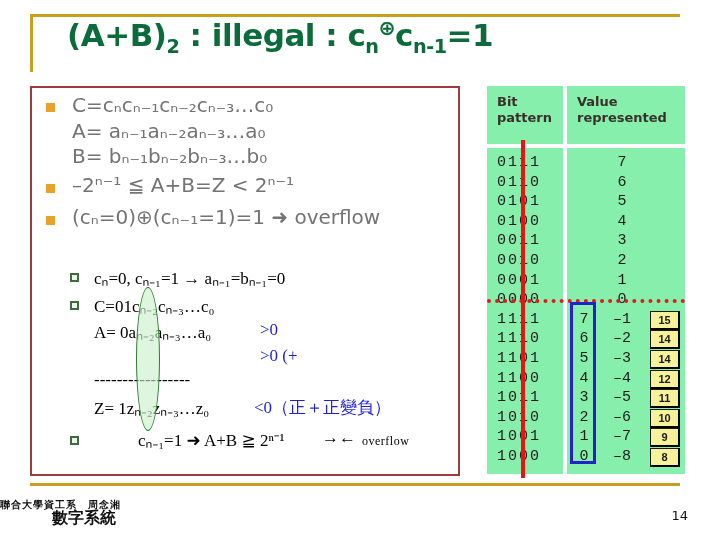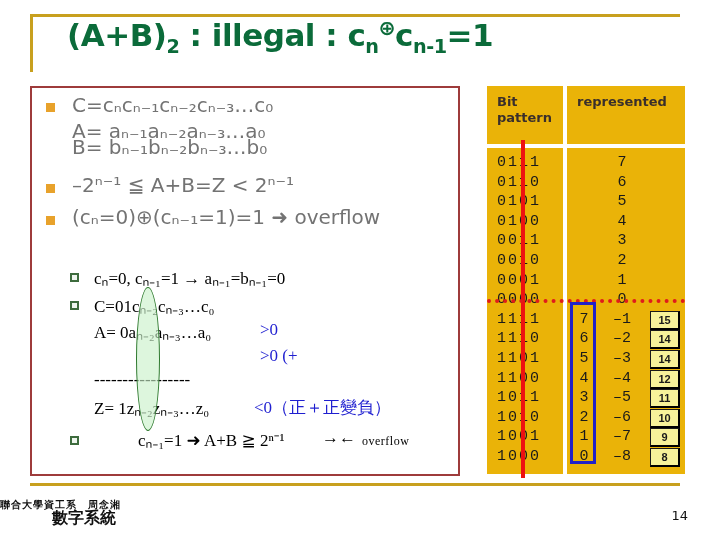--- a/index.html
+++ b/index.html
@@ -116,21 +116,21 @@
     pointer-events: none;
   }
 
   
   #bit-table {
     position: absolute;
     left: 487px;
     top: 86px;
     width: 198px;
     height: 388px;
-    background: #eab308;
+    background: #86efac;
     box-sizing: border-box;
   }
   #th-row {
     position: absolute;
     left: 0; top: 0;
     width: 198px; height: 58px;
   }
   .th-cell {
     position: absolute;
     top: 0;
@@ -283,21 +283,21 @@
   <div id="slide-title">
     <span>(A+B)</span><sub>2</sub><span> : illegal : c</span><sub>n</sub><span class="op">⊕</span><span>c</span><sub>n-1</sub><span>=1</span>
   </div>
 </div>
 
 <div id="content-box">
 
   <div class="bullet1" style="top:15px"></div>
   <div class="lvl1" style="left:40px; top:5px">C=cₙcₙ₋₁cₙ₋₂cₙ₋₃…c₀</div>
   <div class="lvl1" style="left:40px; top:31px">A=   aₙ₋₁aₙ₋₂aₙ₋₃…a₀</div>
-  <div class="lvl1" style="left:40px; top:47px">B=   bₙ₋₁bₙ₋₂bₙ₋₃…b₀</div>
+  <div class="lvl1" style="left:40px; top:56px">B=   bₙ₋₁bₙ₋₂bₙ₋₃…b₀</div>
 
   <div class="bullet1" style="top:96px"></div>
   <div class="lvl1" style="left:40px; top:85px">–2ⁿ⁻¹ ≦ A+B=Z &lt; 2ⁿ⁻¹</div>
 
   <div class="bullet1" style="top:128px"></div>
   <div class="lvl1" style="left:40px; top:117px">(cₙ=0)⊕(cₙ₋₁=1)=1 ➜ overflow</div>
 
   <div class="bullet2" style="top:185px"></div>
   <div class="lvl2" style="left:62px; top:178px">cₙ=0, cₙ₋₁=1 → aₙ₋₁=bₙ₋₁=0</div>
 
@@ -322,20 +322,21 @@
 
 <div id="green-oval"></div>
 
 <div id="bit-table">
   <div id="th-row">
     <div class="th-cell" id="th-bit">
       <div>Bit</div>
       <div>pattern</div>
     </div>
     <div class="th-cell" id="th-val">
+      <div>Value</div>
       <div>represented</div>
     </div>
     <div id="th-sep-v"></div>
     <div id="th-sep-h"></div>
   </div>
   <div id="body-sep-v"></div>
   <div id="table-body">
       <div class="trow" style="top: 68px;">
         <div class="tbits">0111</div>
         <div class="tval">7</div>

